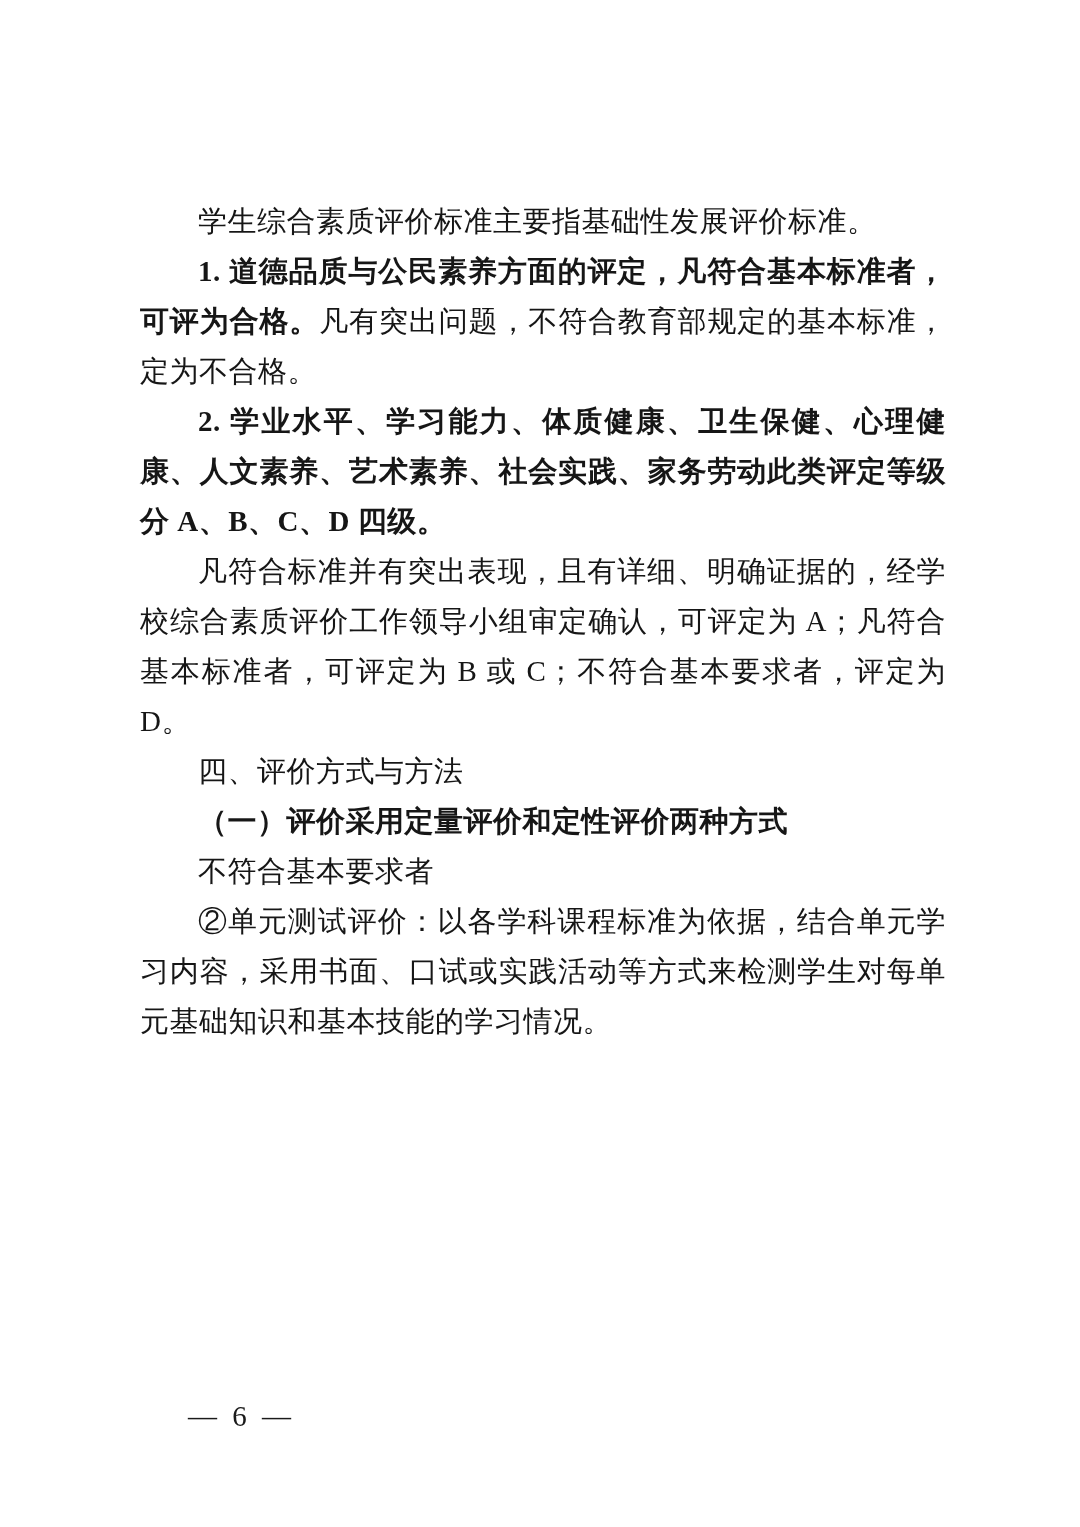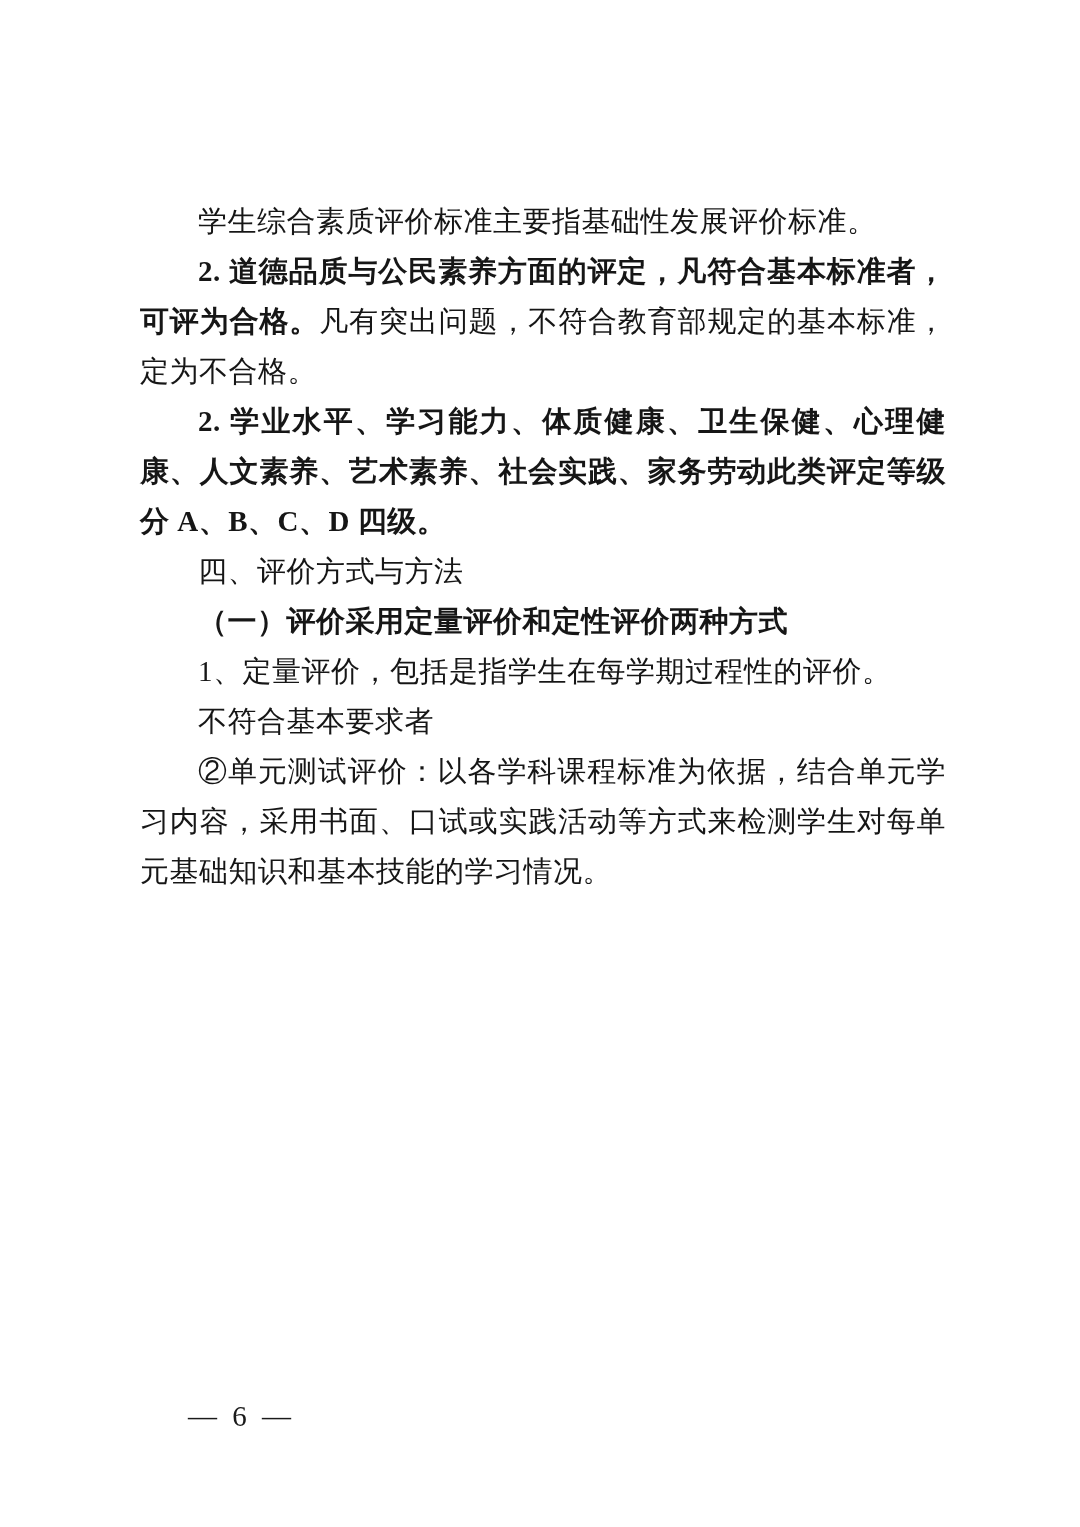--- a/index.html
+++ b/index.html
@@ -63,39 +63,39 @@
 
 <div class="page">
 
   <div class="doc-body">
 
     <p>
       <span>学生综合素质评价标准主要指基础性发展评价标准。</span>
     </p>
 
     <p>
-      <span class="run-bold">2. 道德品质与公民素养方面的评定，凡符合基本标准者，可评为合格。</span><span>凡有突出问题，不符合教育部规定的基本标准，定为不合格。</span>
+      <span class="run-bold">1. 道德品质与公民素养方面的评定，凡符合基本标准者，可评为合格。</span><span>凡有突出问题，不符合教育部规定的基本标准，定为不合格。</span>
     </p>
 
     <p>
       <span class="run-bold">2. 学业水平、学习能力、体质健康、卫生保健、心理健康、人文素养、艺术素养、社会实践、家务劳动此类评定等级分 A、B、C、D 四级。</span>
     </p>
 
+    <p>
+      <span>凡符合标准并有突出表现，且有详细、明确证据的，经学校综合素质评价工作领导小组审定确认，可评定为 A；凡符合基本标准者，可评定为 B 或 C；不符合基本要求者，评定为 D。</span>
+    </p>
 
     <p class="heading-line">
       <span>四、评价方式与方法</span>
     </p>
 
     <p class="heading-line">
       <span class="subheading-bold">（一）评价采用定量评价和定性评价两种方式</span>
     </p>
 
-    <p class="heading-line">
-      <span>1、定量评价，包括是指学生在每学期过程性的评价。</span>
-    </p>
 
     <p class="heading-line">
       <span>不符合基本要求者</span>
     </p>
 
 
     <p>
       <span>②单元测试评价：以各学科课程标准为依据，结合单元学习内容，采用书面、口试或实践活动等方式来检测学生对每单元基础知识和基本技能的学习情况。</span>
     </p>
 

